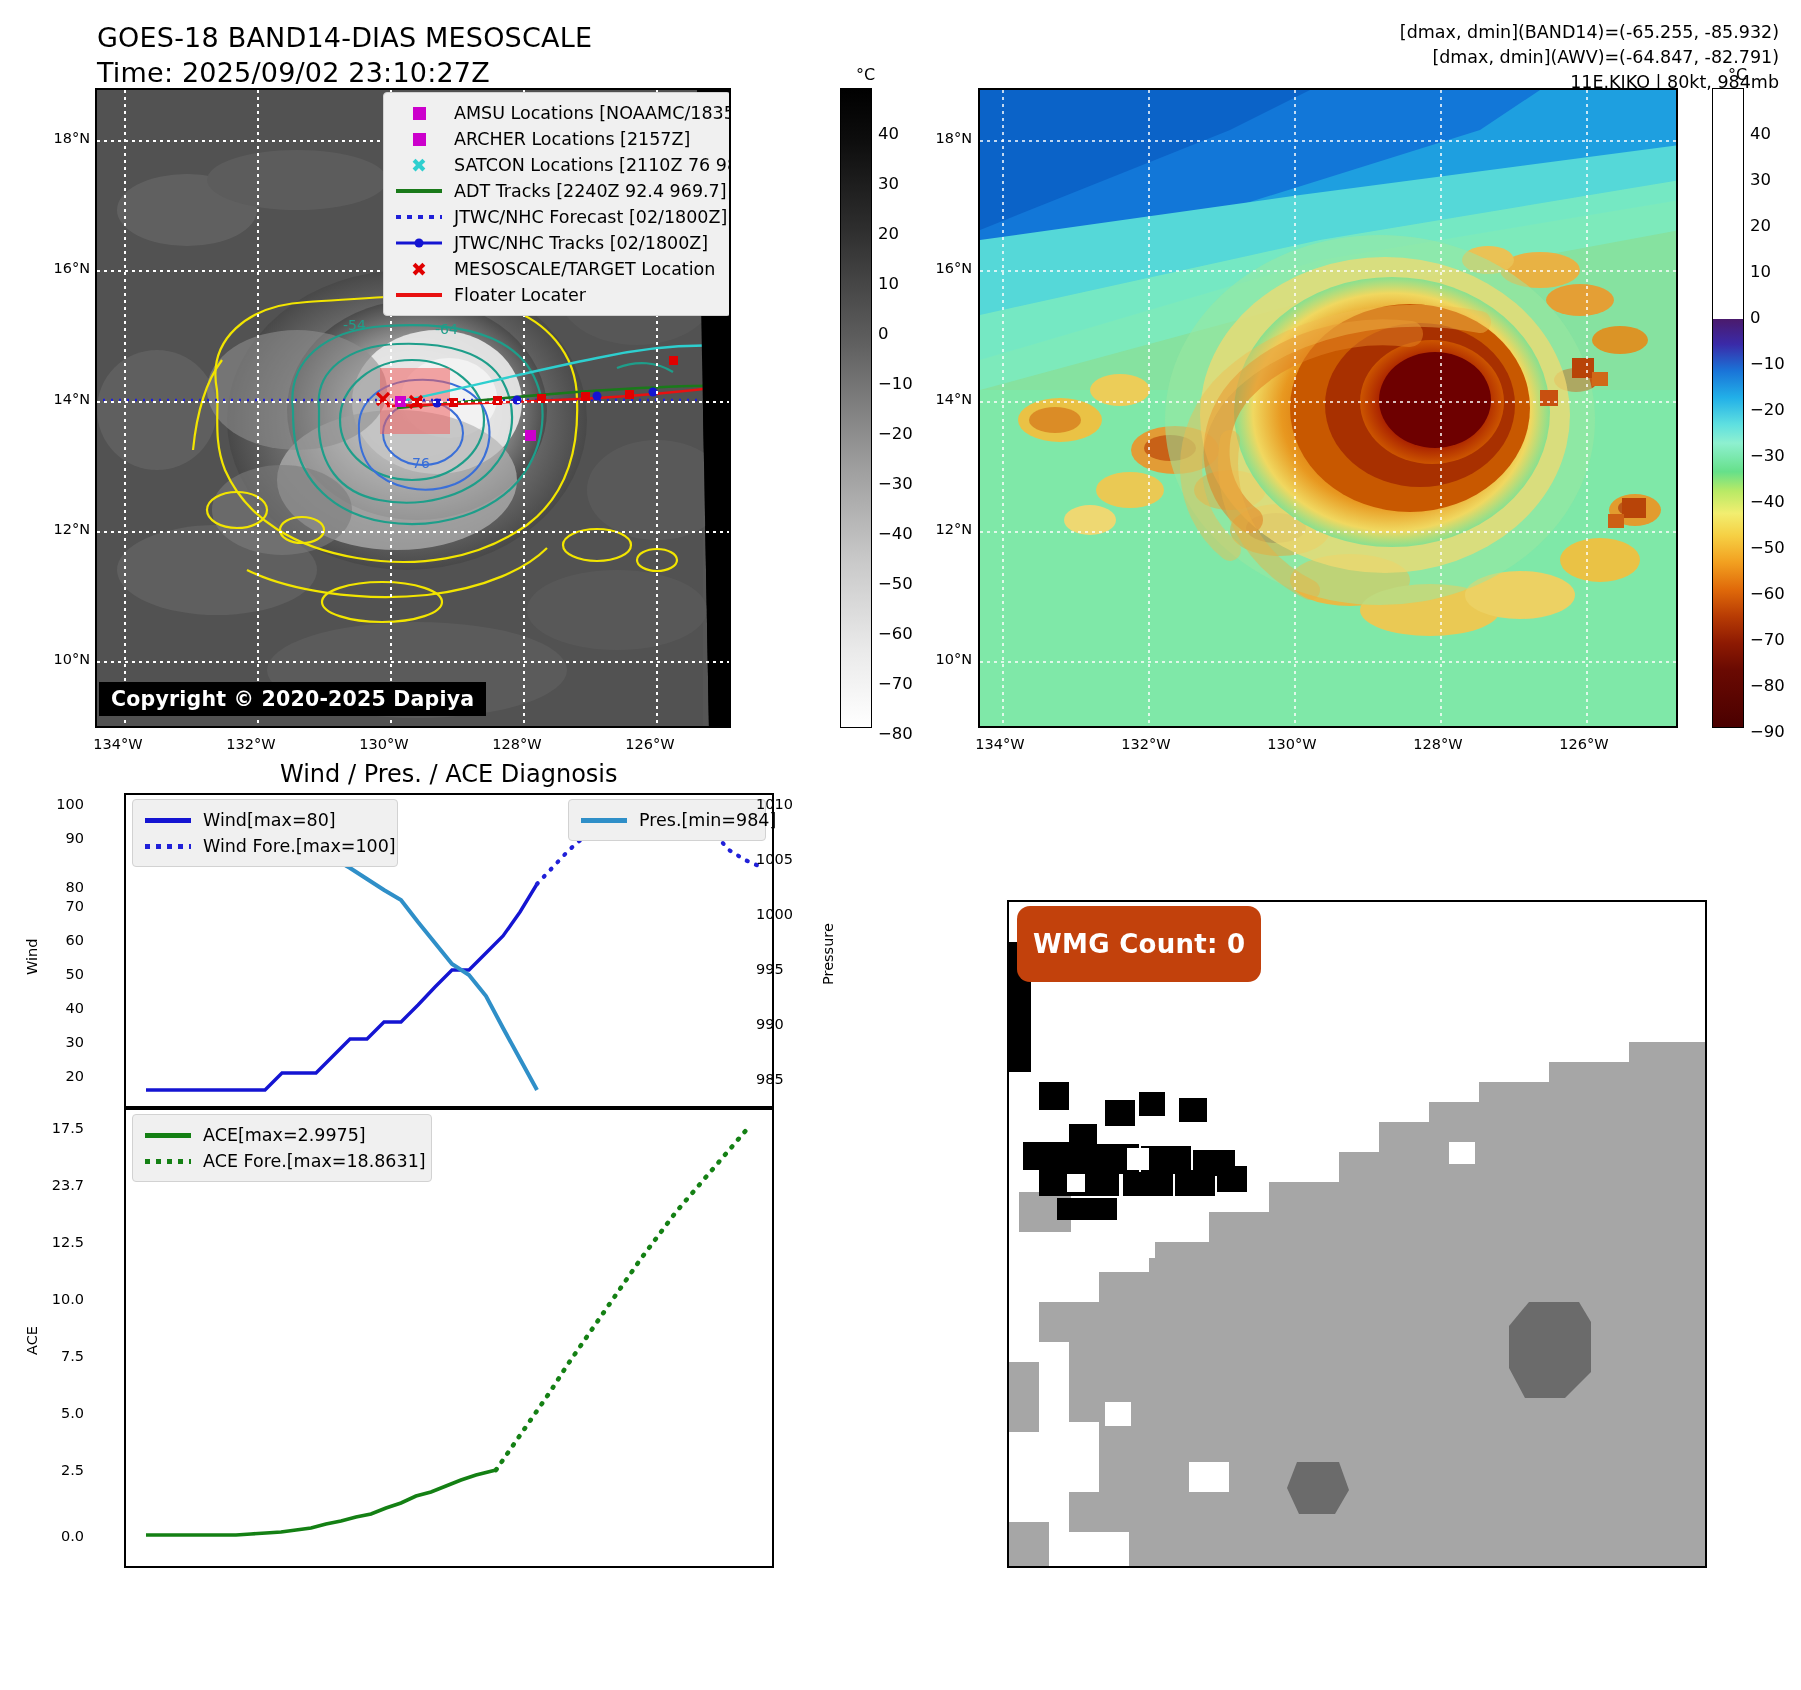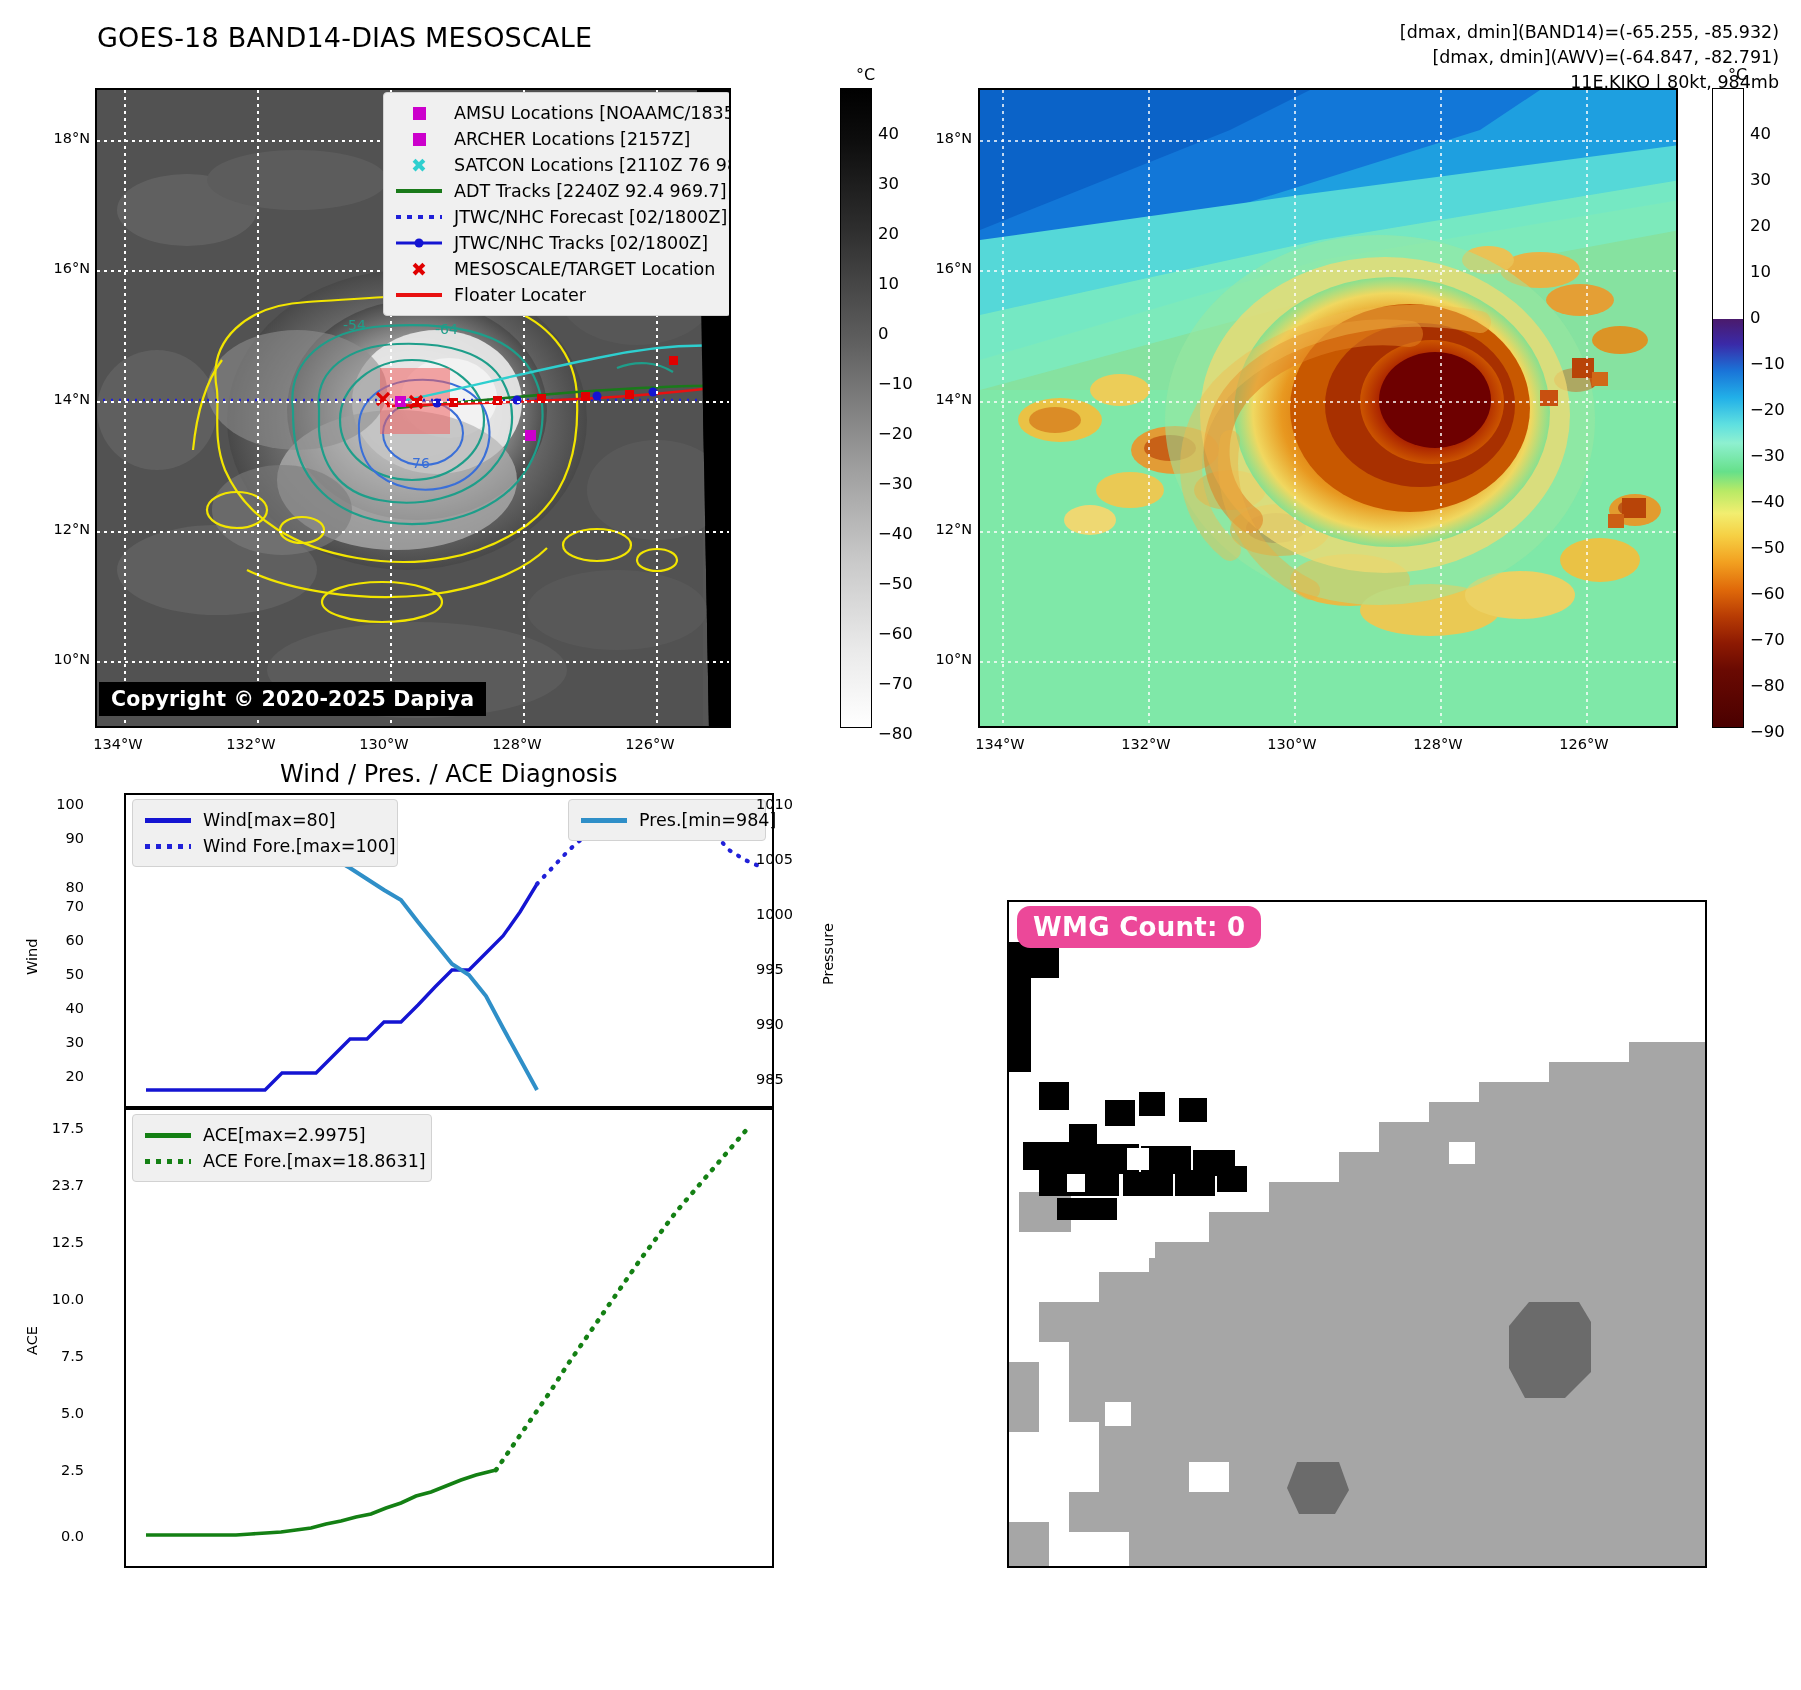--- a/index.html
+++ b/index.html
@@ -12,35 +12,36 @@
   .cb-unit{font-size:16px;}
   .cb-tick{font-size:16.5px;}
   .chart-frame{position:absolute;border:2.2px solid #000;box-sizing:border-box;background:#fff;margin-left:29px;}
   .legend-box{position:absolute;background:#f0f0f0;border:1px solid #d2d2d2;border-radius:4px;padding:7px 12px 7px 9px;box-sizing:border-box;}
   .leg-row{display:flex;align-items:center;height:26px;white-space:nowrap;}
   .leg-key{width:52px;display:flex;align-items:center;justify-content:center;margin-right:9px;flex:0 0 52px;}
   .leg-txt{font-size:17.5px;color:#000;}
   .sq{width:13px;height:13px;display:block;}
   .ln{width:46px;height:3.4px;display:block;}
   .ln-dot{width:46px;height:4px;display:block;background:repeating-linear-gradient(to right,currentColor 0 5px,transparent 5px 11px);}
-  .wmg-badge{position:absolute;background:#ec4899;color:#fff;font-weight:bold;font-size:26px;padding:6px 16px;border-radius:13px;letter-spacing:.3px;}
+  .wmg-badge{position:absolute;background:#c2410c;color:#fff;font-weight:bold;font-size:26px;padding:23px 16px;border-radius:13px;letter-spacing:.3px;}
   .copyright{position:absolute;background:#000;color:#fff;font-weight:bold;font-size:20.5px;padding:5px 12px;letter-spacing:.2px;}
   .cbar{position:absolute;border:1.6px solid #000;box-sizing:border-box;}
   .grid-dot-h{position:absolute;height:2px;background:repeating-linear-gradient(to right,#fff 0 3px,transparent 3px 7px);}
   .grid-dot-v{position:absolute;width:2px;background:repeating-linear-gradient(to bottom,#fff 0 3px,transparent 3px 7px);}
   .chart-tick{position:absolute;font-size:14.5px;color:#000;}
   .ytitle{position:absolute;font-size:14.5px;transform:rotate(-90deg);transform-origin:left top;white-space:nowrap;}
   .diag-title{position:absolute;font-size:24px;}
   svg{display:block;}
 </style>
 </head>
 <body>
 
 <div class="abs ttl" style="left:97px;top:22px;">
   <div>GOES-18 BAND14-DIAS MESOSCALE</div>
+  <div style="margin-top:4px;">Time: 2025/09/02 23:10:27Z</div>
 </div>
 
 <div class="abs hdr-right" style="right:22px;top:20px;width:640px;">
   <div>[dmax, dmin](BAND14)=(-65.255, -85.932)</div>
   <div>[dmax, dmin](AWV)=(-64.847, -82.791)</div>
   <div>11E.KIKO | 80kt, 984mb</div>
 </div>
 
 <div class="panel-box" style="left:95px;top:88px;width:636px;height:640px;">
   <svg width="636" height="640" viewBox="0 0 636 640">

